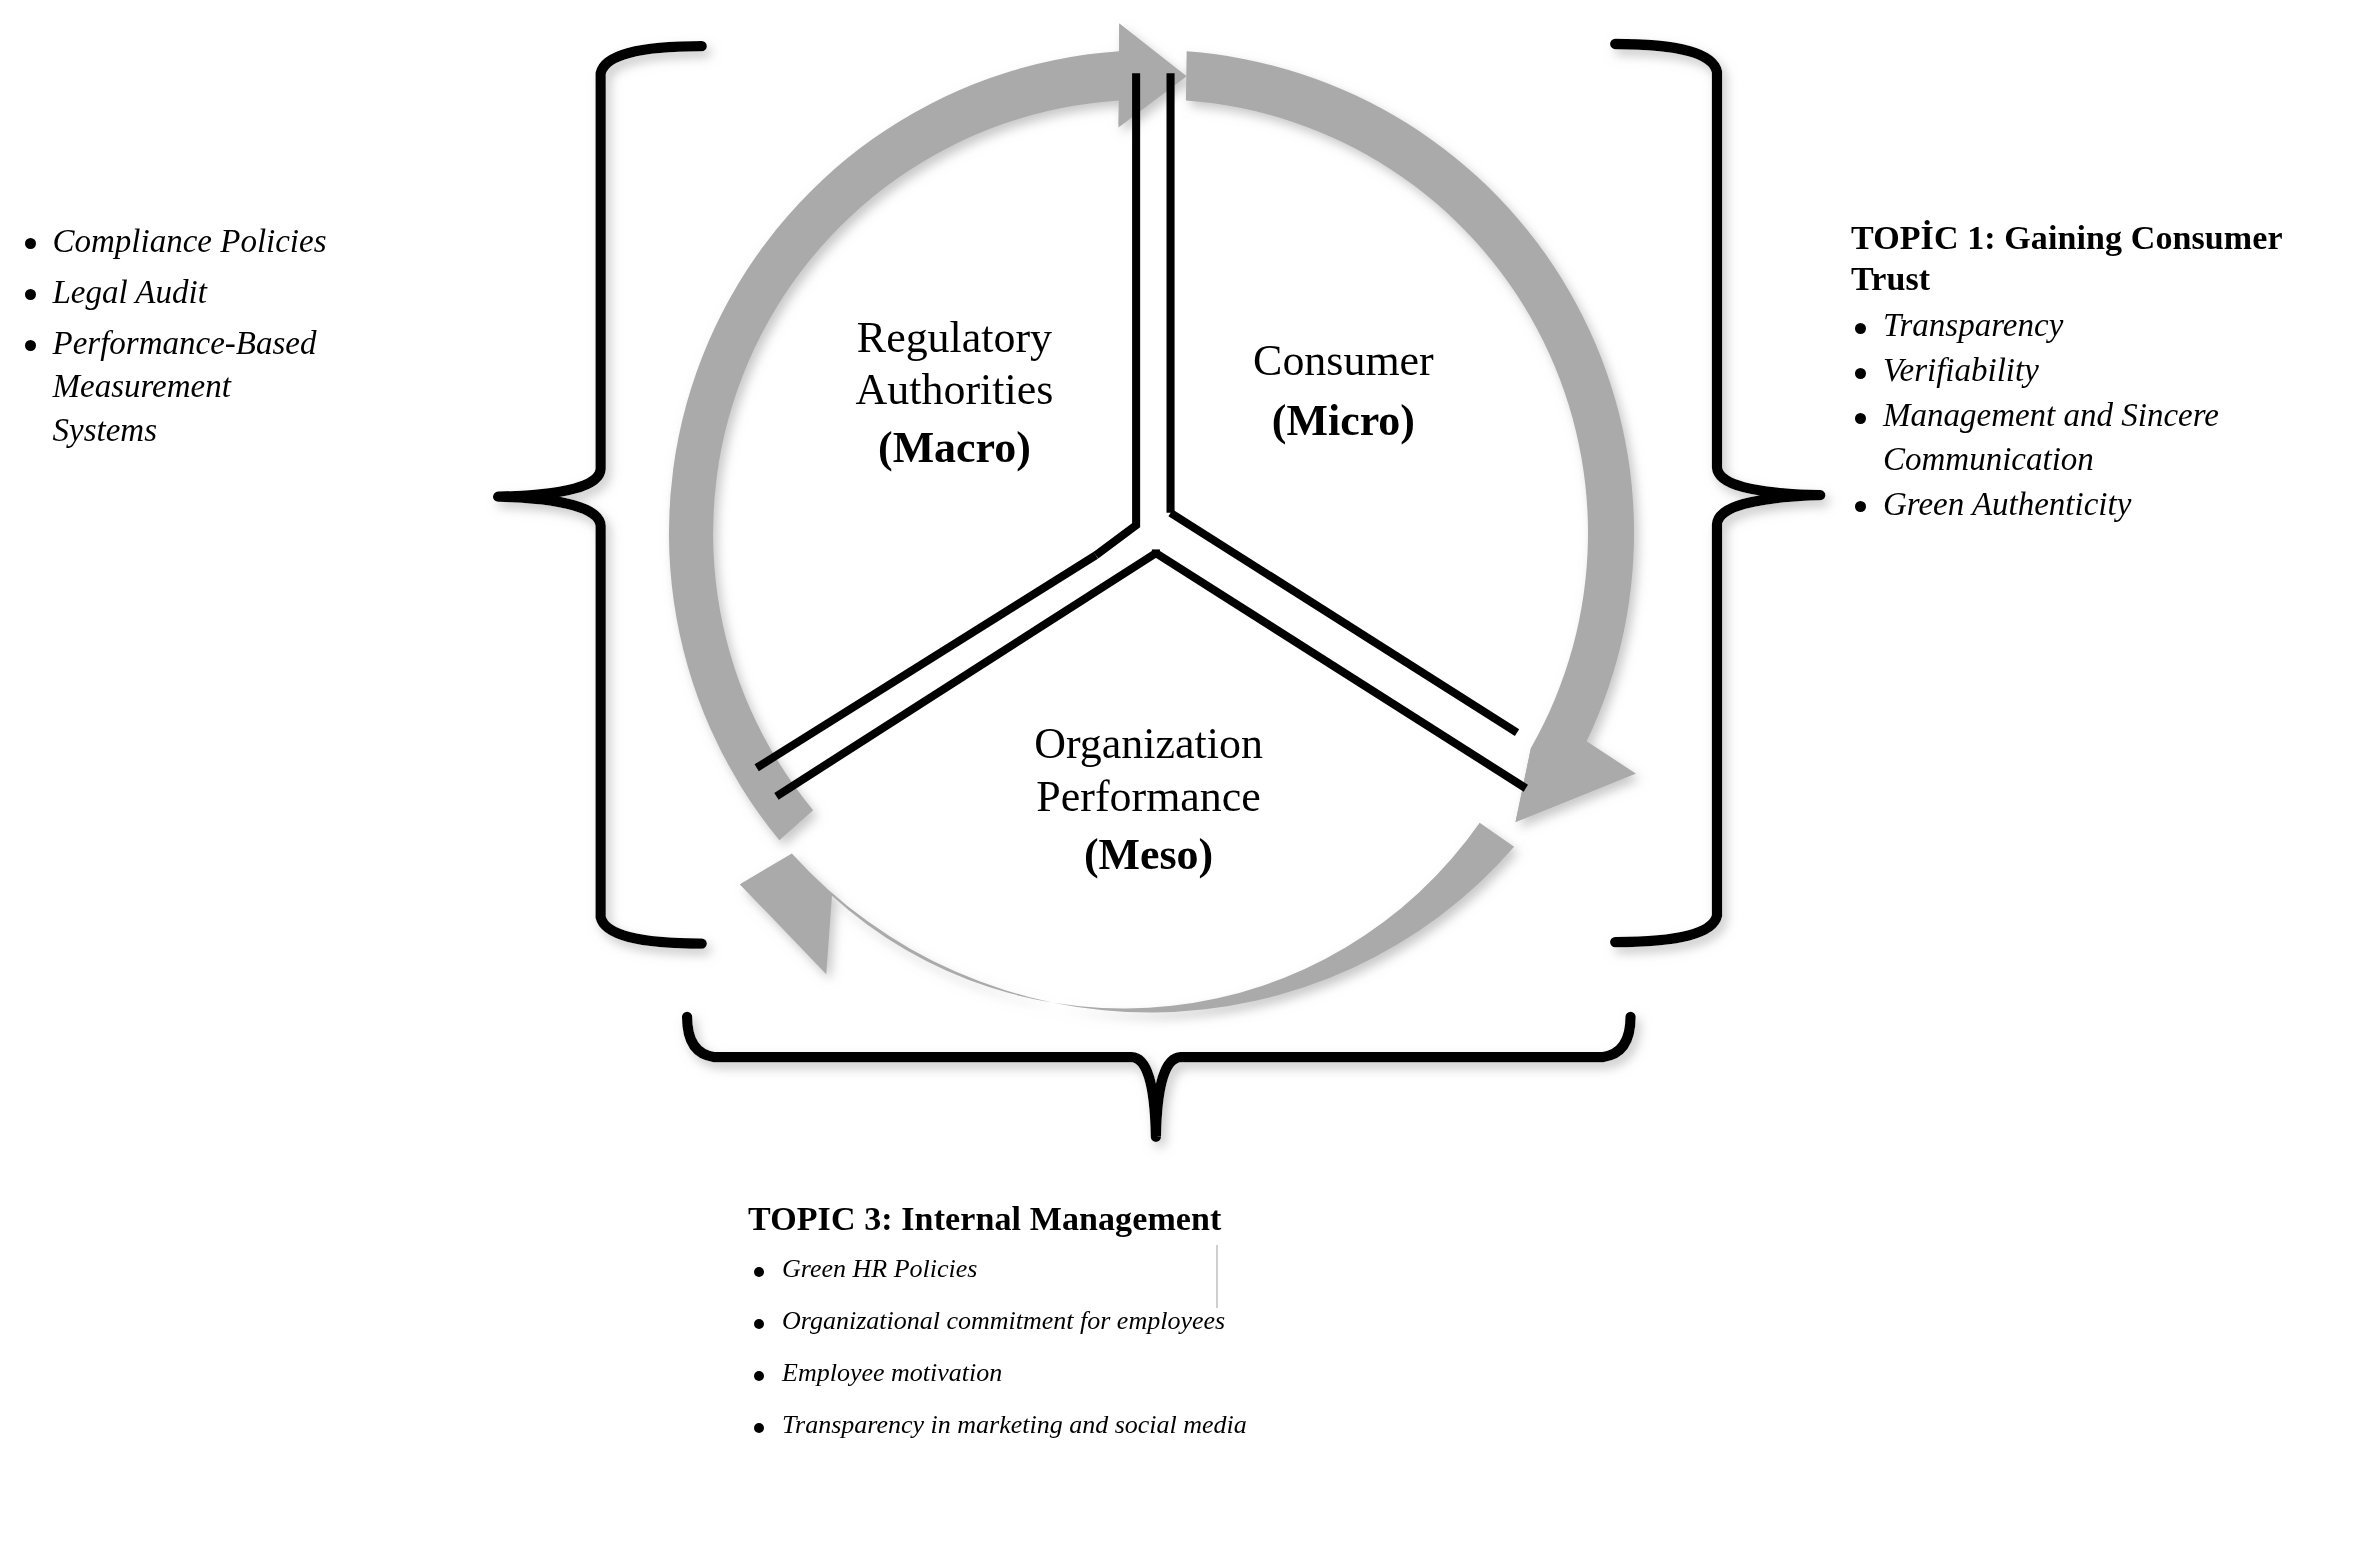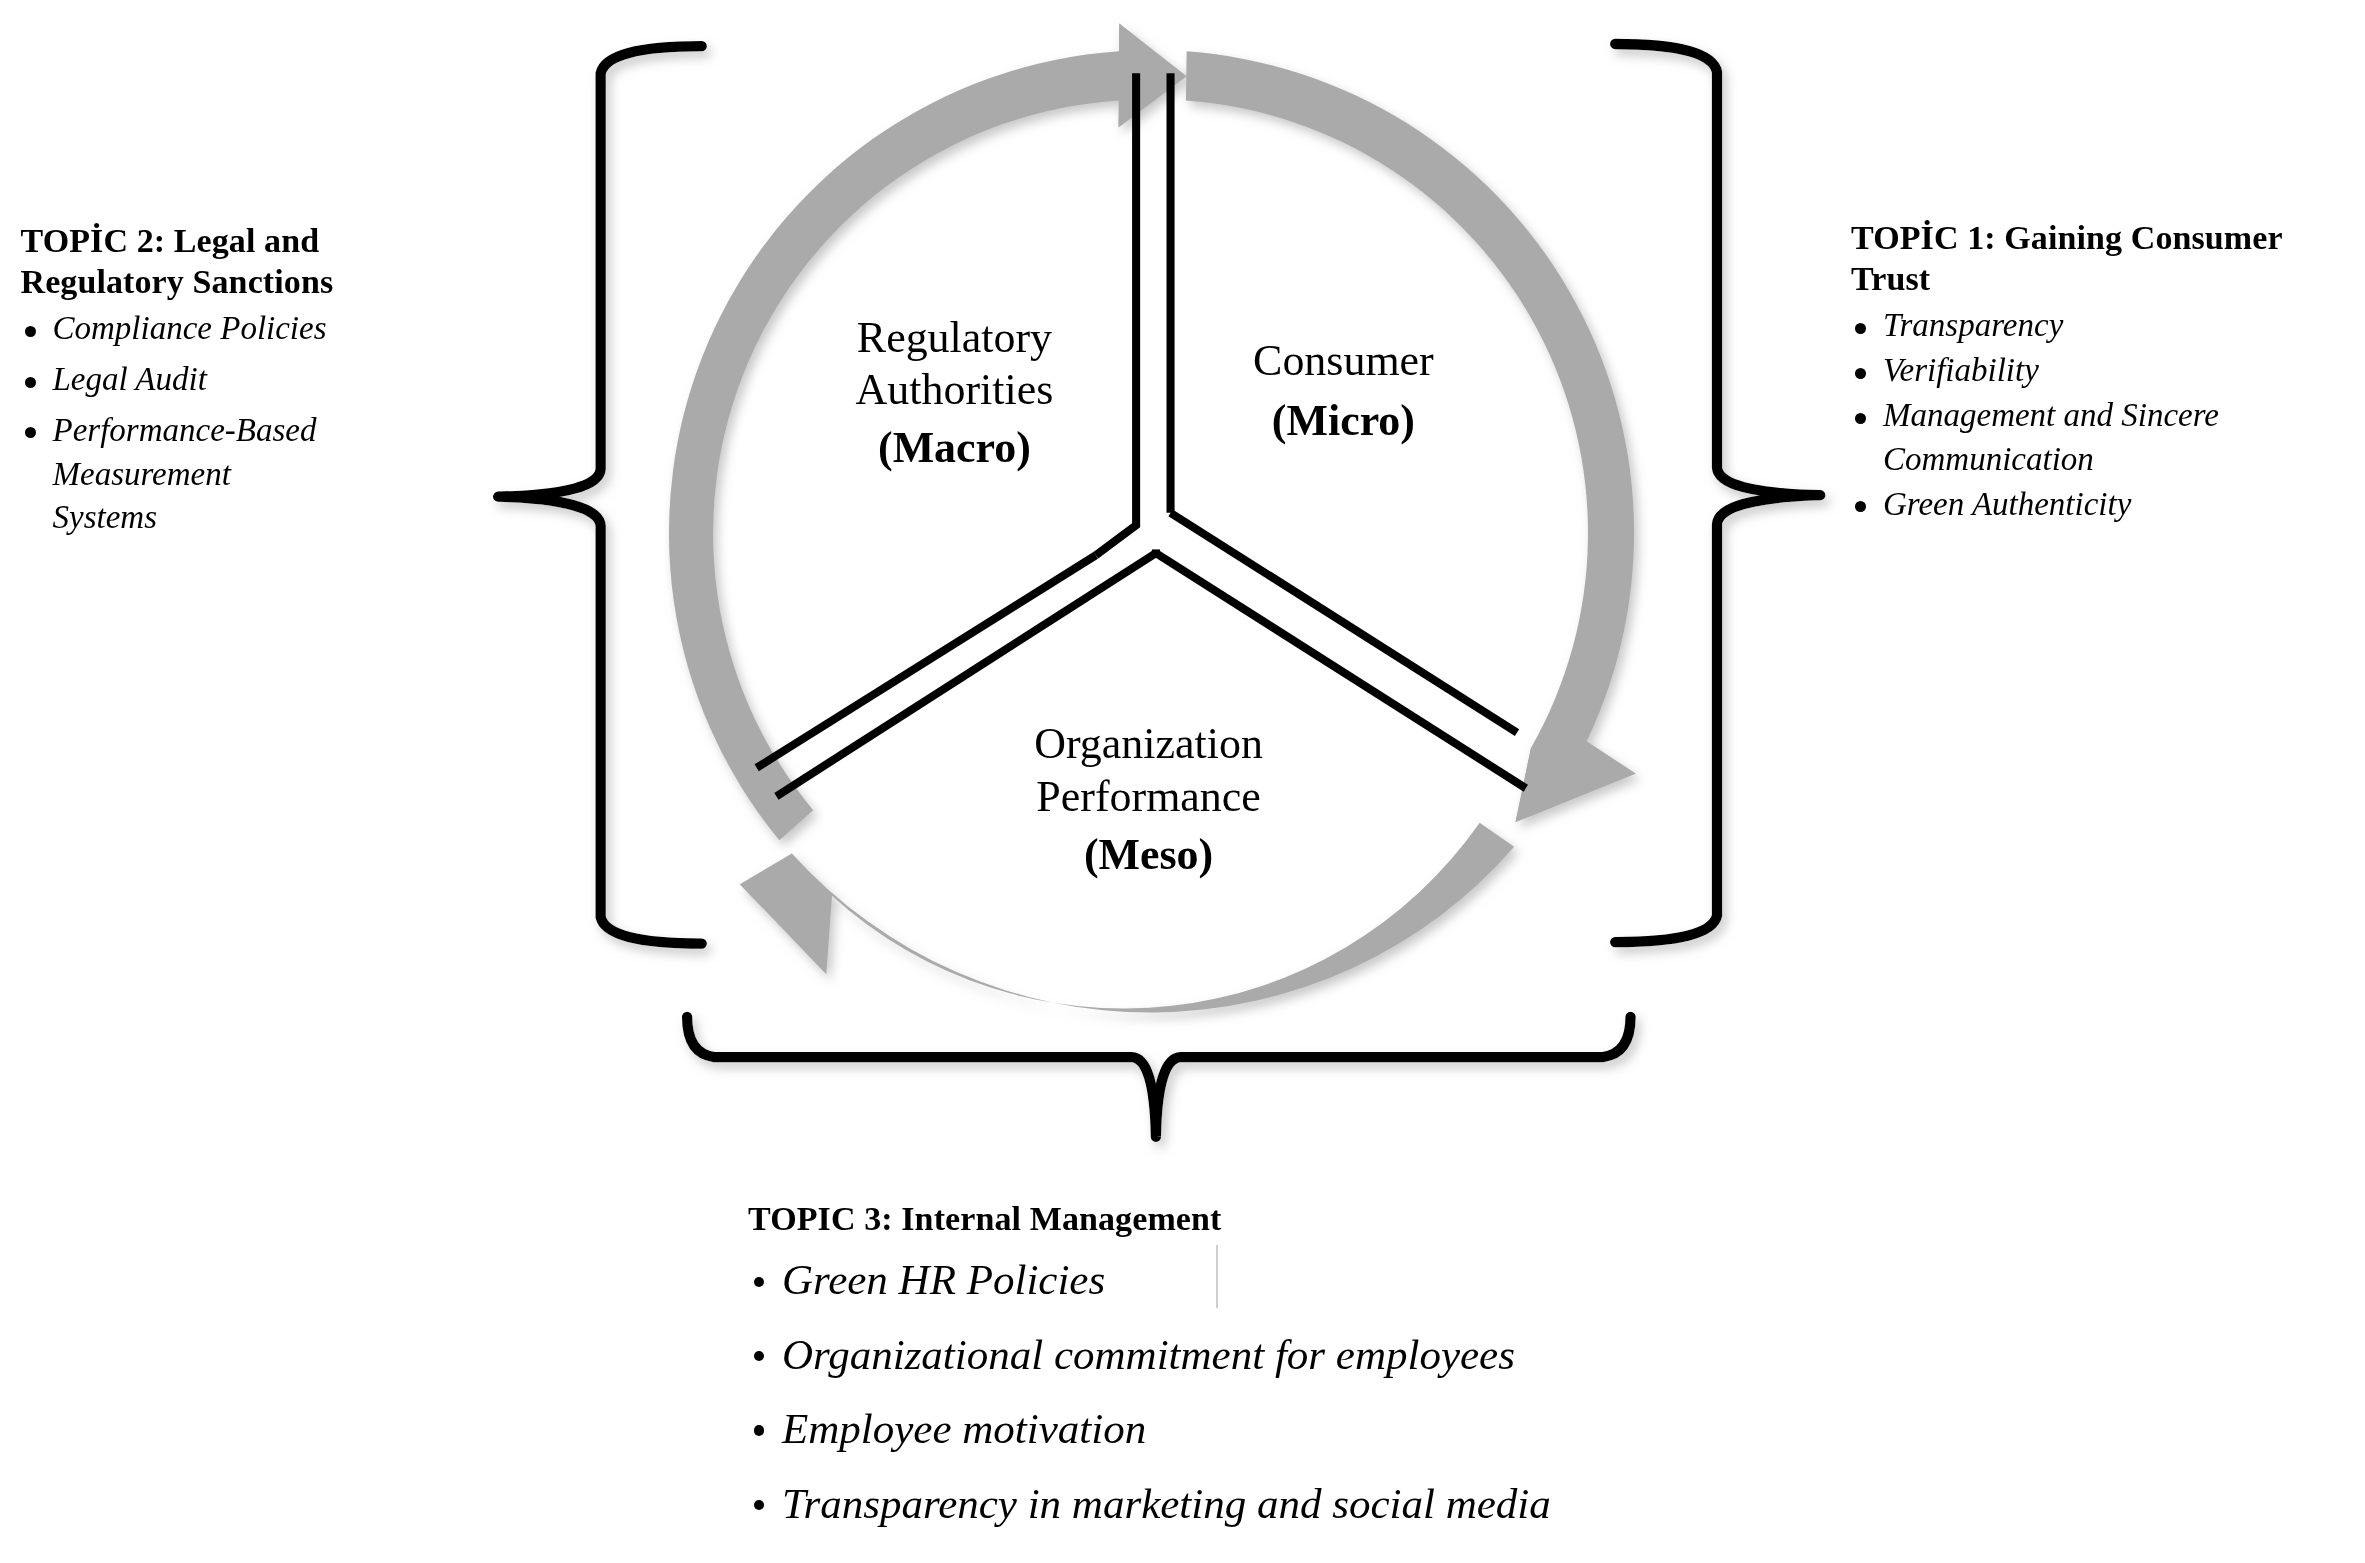--- a/index.html
+++ b/index.html
@@ -35,21 +35,21 @@
     background:#000;
   }
 
   #topic-left{left:20.5px;top:220px;width:469px;}
   #topic-left li{margin-bottom:7.3px;}
   #topic-right{left:1851px;top:217px;width:505px;}
   #topic-right li{margin-bottom:1.5px;}
 
   #topic-bottom{left:748px;top:1198px;width:1025px;}
   #topic-bottom h3{font-size:34px;margin-bottom:13px;}
-  #topic-bottom li{font-size:43px;margin-bottom:17.6px;padding-left:34px;}
+  #topic-bottom li{font-size:26px;margin-bottom:17.6px;padding-left:34px;}
   #topic-bottom li::before{left:5.9px;width:10.3px;height:10.3px;}
 
   
   .artifact{
     position:absolute;left:1216px;top:1245px;
     width:2.2px;height:63px;background:#cfcfcf;
   }
 
   
   .diagram{position:absolute;left:0;top:0;width:2366px;height:1564px;}
@@ -152,21 +152,20 @@
       <text x="1834" y="512" text-anchor="middle" font-family="Liberation Serif, DejaVu Serif, serif" font-size="60">Consumer</text>
       <text x="1834" y="594" text-anchor="middle" font-weight="bold" font-family="Liberation Serif, DejaVu Serif, serif" font-size="60">(Micro)</text>
 
       <text x="1568" y="1035" text-anchor="middle" font-family="Liberation Serif, DejaVu Serif, serif" font-size="60">Organization</text>
       <text x="1568" y="1107" text-anchor="middle" font-family="Liberation Serif, DejaVu Serif, serif" font-size="60">Performance</text>
       <text x="1568" y="1186" text-anchor="middle" font-weight="bold" font-family="Liberation Serif, DejaVu Serif, serif" font-size="60">(Meso)</text>
     </g>
   </svg>
 
   <div class="topic" id="topic-left">
-    <h3>TOPİC 2: Legal and Regulatory Sanctions</h3>
     <ul>
       <li>Compliance Policies</li>
       <li>Legal Audit</li>
       <li>Performance-Based
 Measurement
 Systems</li>
     </ul>
   </div>
 
   <div class="topic" id="topic-right">

